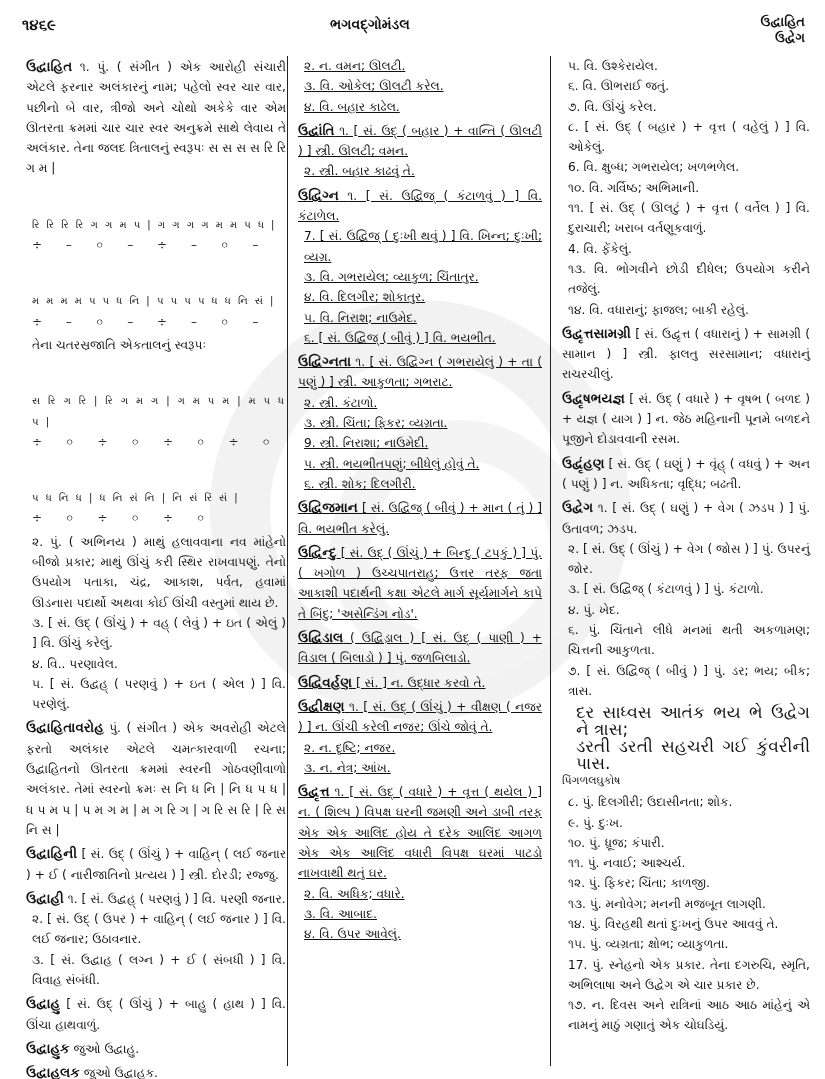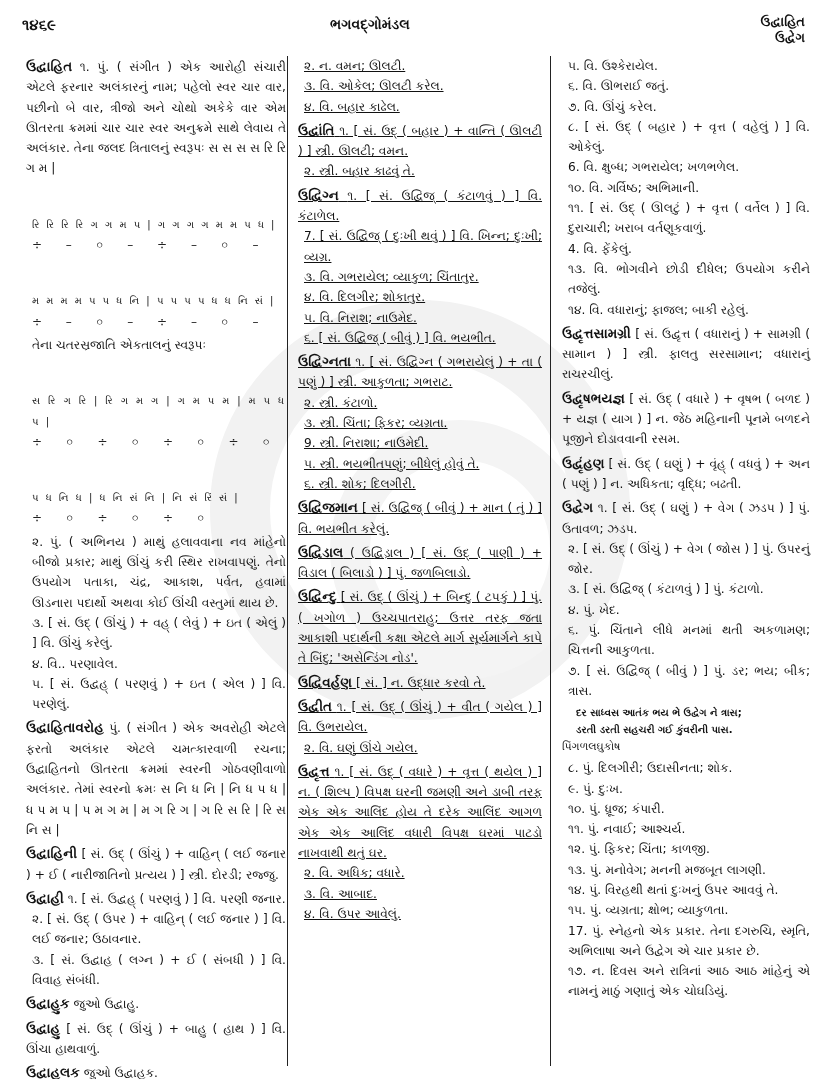--- a/index.html
+++ b/index.html
@@ -27,21 +27,21 @@
   .col2 { left: 298px; width: 244px; text-decoration: underline; }
   .col3 { left: 562px; width: 248px; }
   .rule { position: absolute; width: 1px; background: #222; z-index: 1; }
   .rule1 { left: 287px; top: 56px; height: 1010px; }
   .rule2 { left: 550px; top: 56px; height: 1010px; }
   .entry { margin-bottom: 3px; }
   .hw { font-weight: bold; font-size: 13.5px; }
   .sense { padding-left: 6px; }
   .notation { font-size: 10px; letter-spacing: 2px; padding-left: 6px; margin-top: 36px; }
   .marks { font-size: 12px; letter-spacing: 10px; padding-left: 6px; color: #222; }
-  .quote { font-size: 10px; padding-left: 14px; line-height: 17px; font-weight: bold; }
+  .quote { font-size: 17px; padding-left: 14px; line-height: 17px; }
   .source { text-align: left; font-size: 11px; line-height: 17px; }
 </style>
 </head>
 <body>
 
 <div class="watermark"></div>
 <div class="watermark2"></div>
 
 <div class="header">
   <div class="page-no">૧૪૬૯</div>
@@ -89,24 +89,24 @@
     </div>
     <div class="entry">
       <div><span class="hw">ઉદ્વાહિની</span> <span>[ સં. ઉદ્ ( ઊંચું ) + વાહિન્ ( લઈ જનાર ) + ઈ ( નારીજાતિનો પ્રત્યય ) ] સ્ત્રી. દોરડી; રજ્જુ.</span></div>
     </div>
     <div class="entry">
       <div><span class="hw">ઉદ્વાહી</span> <span>૧. [ સં. ઉદ્વહ્ ( પરણવું ) ] વિ. પરણી જનાર.</span></div>
       <div class="sense">૨. [ સં. ઉદ્ ( ઉપર ) + વાહિન્ ( લઈ જનાર ) ] વિ. લઈ જનાર; ઉઠાવનાર.</div>
       <div class="sense">૩. [ સં. ઉદ્વાહ ( લગ્ન ) + ઈ ( સંબધી ) ] વિ. વિવાહ સંબંધી.</div>
     </div>
     <div class="entry">
+      <div><span class="hw">ઉદ્વાહુ</span> <span>[ સં. ઉદ્ ( ઊંચું ) + બાહુ ( હાથ ) ] વિ. ઊંચા હાથવાળું.</span></div>
+    </div>
+    <div class="entry">
       <div><span class="hw">ઉદ્વાહુક</span> <span>જુઓ ઉદ્વાહુ.</span></div>
-    </div>
-    <div class="entry">
-      <div><span class="hw">ઉદ્વાહુ</span> <span>[ સં. ઉદ્ ( ઊંચું ) + બાહુ ( હાથ ) ] વિ. ઊંચા હાથવાળું.</span></div>
     </div>
     <div class="entry">
       <div><span class="hw">ઉદ્વાહુલક</span> <span>જુઓ ઉદ્વાહુક.</span></div>
     </div>
     <div class="entry">
       <div><span class="hw">ઉદ્વાંત</span> <span>૧. [ સં. ઉદ્ ( બહાર ) + વાંત ( ઓકેલ ) ] પું. ઓછા મદવાળો હાથી.</span></div>
     </div>
   </div>
 <div class="col col2">
     <div class="entry">
@@ -131,31 +131,32 @@
       <div class="sense">૨. સ્ત્રી. કંટાળો.</div>
       <div class="sense">૩. સ્ત્રી. ચિંતા; ફિકર; વ્યગ્રતા.</div>
       <div class="sense">9. સ્ત્રી. નિરાશા; નાઉમેદી.</div>
       <div class="sense">૫. સ્ત્રી. ભયભીતપણું; બીધેલું હોવું તે.</div>
       <div class="sense">૬. સ્ત્રી. શોક; દિલગીરી.</div>
     </div>
     <div class="entry">
       <div><span class="hw">ઉદ્વિજમાન</span> <span>[ સં. ઉદ્વિજ્ ( બીવું ) + માન ( તું ) ] વિ. ભયભીત કરેલું.</span></div>
     </div>
     <div class="entry">
+      <div><span class="hw">ઉદ્વિન્દુ</span> <span>[ સં. ઉદ્ ( ઊંચું ) + બિન્દુ ( ટપકું ) ] પું. ( ખગોળ ) ઉચ્ચપાતરાહુ; ઉત્તર તરફ જતા આકાશી પદાર્થની કક્ષા એટલે માર્ગ સૂર્યમાર્ગને કાપે તે બિંદુ; 'અસેન્ડિંગ નોડ'.</span></div>
+    </div>
+    <div class="entry">
       <div><span class="hw">ઉદ્વિડાલ</span> <span>( ઉદ્વિડ઼ાલ ) [ સં. ઉદ્ ( પાણી ) + વિડાલ ( બિલાડો ) ] પું. જળબિલાડો.</span></div>
     </div>
     <div class="entry">
-      <div><span class="hw">ઉદ્વિન્દુ</span> <span>[ સં. ઉદ્ ( ઊંચું ) + બિન્દુ ( ટપકું ) ] પું. ( ખગોળ ) ઉચ્ચપાતરાહુ; ઉત્તર તરફ જતા આકાશી પદાર્થની કક્ષા એટલે માર્ગ સૂર્યમાર્ગને કાપે તે બિંદુ; 'અસેન્ડિંગ નોડ'.</span></div>
-    </div>
-    <div class="entry">
       <div><span class="hw">ઉદ્વિવર્હણ</span> <span>[ સં. ] ન. ઉદ્ધાર કરવો તે.</span></div>
     </div>
     <div class="entry">
-      <div><span class="hw">ઉદ્વીત</span> <span>૧. [ સં. ઉદ્ ( ઊંચું ) + વીત ( ગયેલ ) ] વિ. ઉભરાયેલ.</span></div>
-      <div class="sense">૨. વિ. ઘણું ઊંચે ગયેલ.</div>
+      <div><span class="hw">ઉદ્વીક્ષણ</span> <span>૧. [ સં. ઉદ્ ( ઊંચું ) + વીક્ષણ ( નજર ) ] ન. ઊંચી કરેલી નજર; ઊંચે જોવું તે.</span></div>
+      <div class="sense">૨. ન. દૃષ્ટિ; નજર.</div>
+      <div class="sense">૩. ન. નેત્ર; આંખ.</div>
     </div>
     <div class="entry">
       <div><span class="hw">ઉદ્વૃત્ત</span> <span>૧. [ સં. ઉદ્ ( વધારે ) + વૃત્ત ( થયેલ ) ] ન. ( શિલ્પ ) વિપક્ષ ઘરની જમણી અને ડાબી તરફ એક એક આલિંદ હોય તે દરેક આલિંદ આગળ એક એક આલિંદ વધારી વિપક્ષ ઘરમાં પાટડો નાખવાથી થતું ઘર.</span></div>
       <div class="sense">૨. વિ. અધિક; વધારે.</div>
       <div class="sense">૩. વિ. આબાદ.</div>
       <div class="sense">૪. વિ. ઉપર આવેલું.</div>
     </div>
   </div>
 <div class="col col3">
     <div class="entry">

